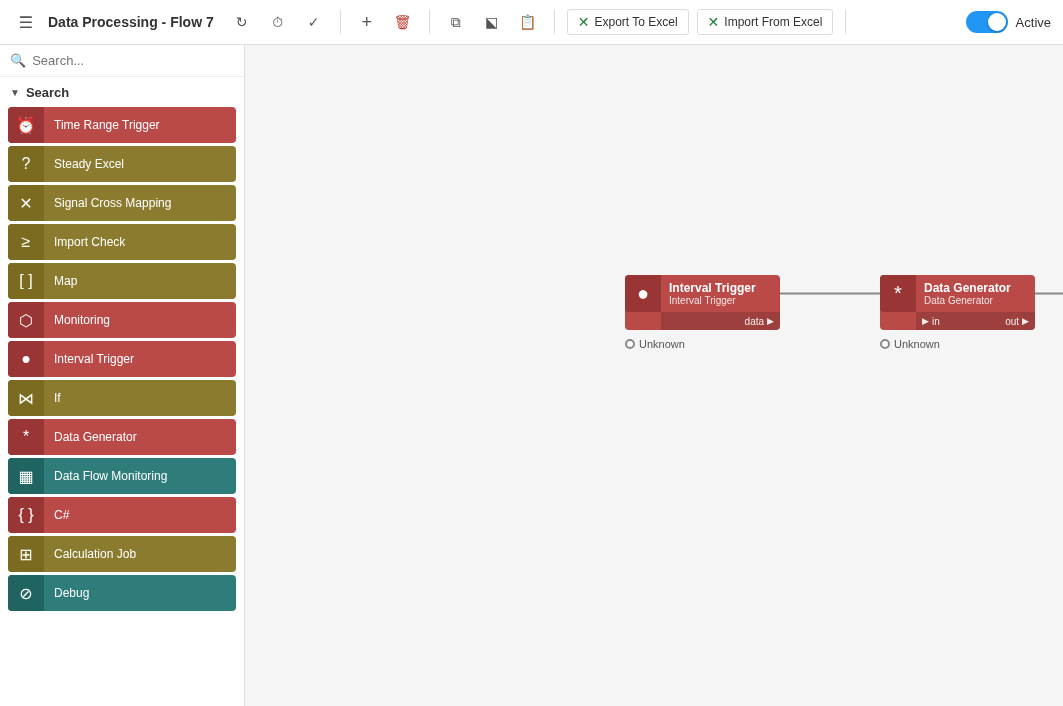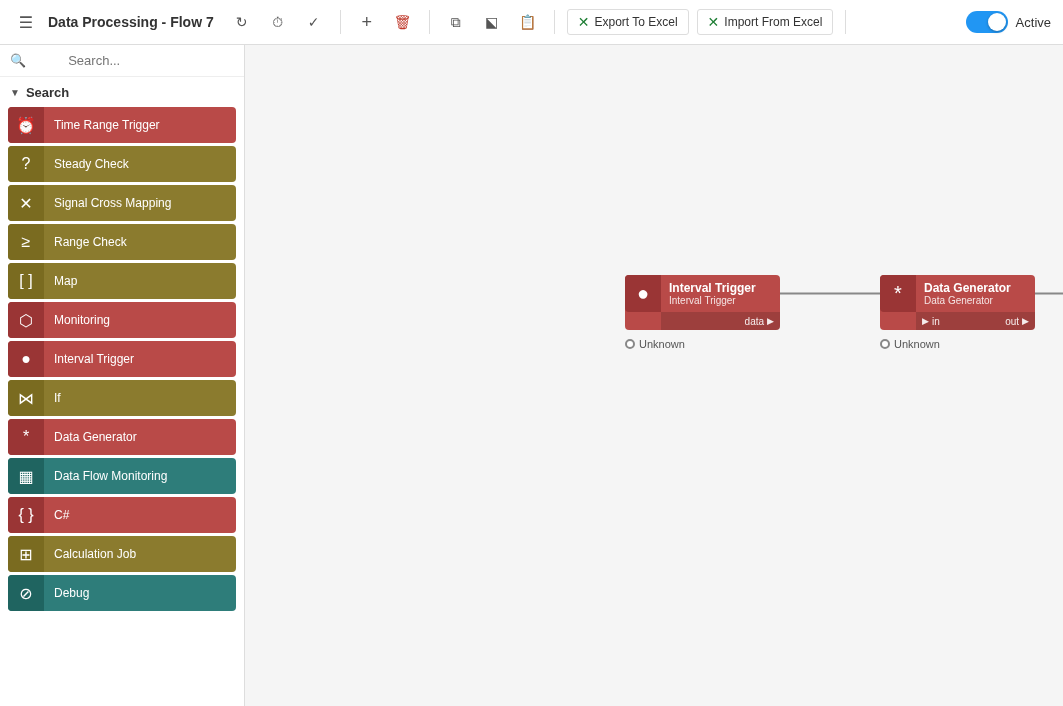--- a/index.html
+++ b/index.html
@@ -93,21 +93,20 @@
       display: flex;
       align-items: center;
       gap: 6px;
     }
     .search-input {
       border: none; outline: none;
       font-size: 13px;
       color: #999;
       flex: 1;
       background: transparent;
-      margin-left: 36px;
     }
     .sidebar-scroll {
       flex: 1;
       overflow-y: auto;
       overflow-x: hidden;
     }
     .sidebar-scroll::-webkit-scrollbar { width: 6px; }
     .sidebar-scroll::-webkit-scrollbar-thumb { background: #ccc; border-radius: 3px; }
 
     .category-header {
@@ -297,29 +296,29 @@
         <span>Search</span>
       </div>
 
       <div id="sidebar-nodes">
           <div class="node-item" style="background: rgb(185, 74, 72);">
             <div class="node-icon" style="background: rgb(154, 53, 53);">⏰</div>
             <div class="node-label">Time Range Trigger</div>
           </div>
           <div class="node-item" style="background: rgb(139, 123, 46);">
             <div class="node-icon" style="background: rgb(122, 107, 32);">?</div>
-            <div class="node-label">Steady Check</div>
+            <div class="node-label">Steady Excel</div>
           </div>
           <div class="node-item" style="background: rgb(139, 123, 46);">
             <div class="node-icon" style="background: rgb(122, 107, 32);">✕</div>
             <div class="node-label">Signal Cross Mapping</div>
           </div>
           <div class="node-item" style="background: rgb(139, 123, 46);">
             <div class="node-icon" style="background: rgb(122, 107, 32);">≥</div>
-            <div class="node-label">Range Check</div>
+            <div class="node-label">Import Check</div>
           </div>
           <div class="node-item" style="background: rgb(139, 123, 46);">
             <div class="node-icon" style="background: rgb(122, 107, 32);">[ ]</div>
             <div class="node-label">Map</div>
           </div>
           <div class="node-item" style="background: rgb(185, 74, 72);">
             <div class="node-icon" style="background: rgb(154, 53, 53);">⬡</div>
             <div class="node-label">Monitoring</div>
           </div>
           <div class="node-item" style="background: rgb(185, 74, 72);">

